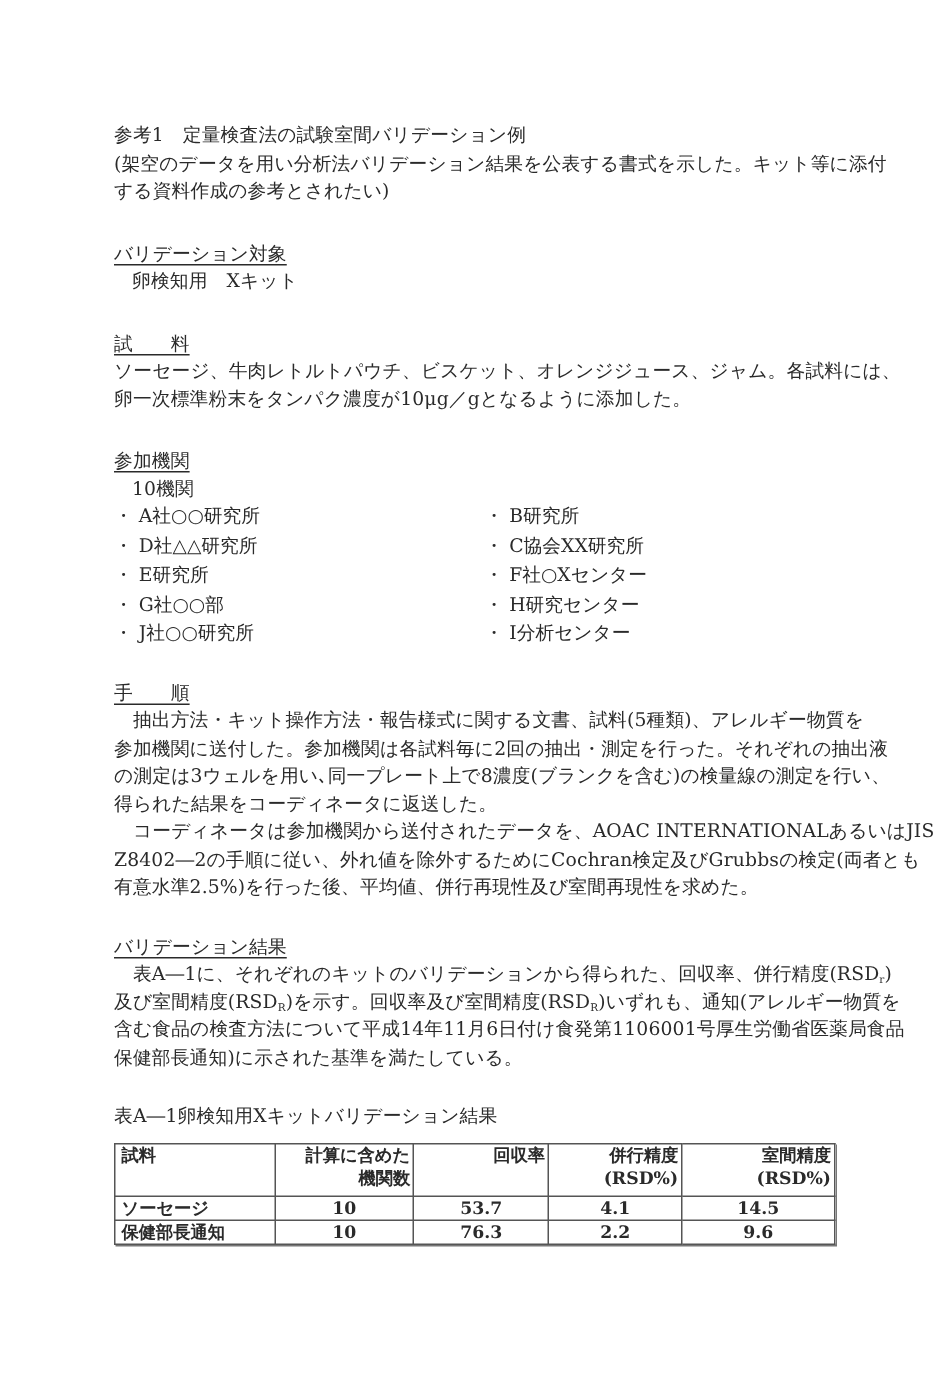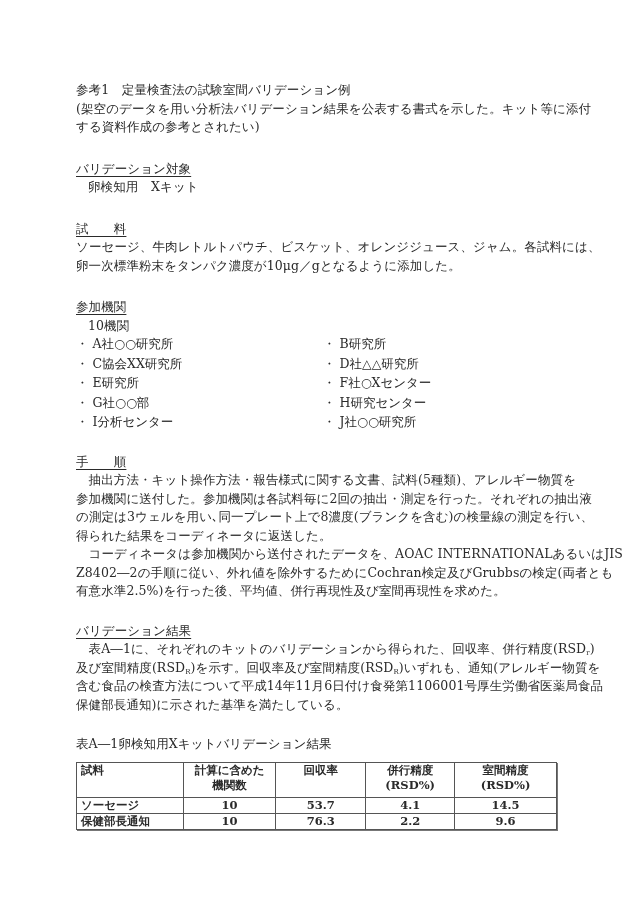--- a/index.html
+++ b/index.html
@@ -56,21 +56,21 @@
       box-shadow: 1px 1px 0 #777;
     }
     table.results th, table.results td {
       border: 1px solid #555;
       padding: 0 2px;
       font-weight: bold;
     }
     table.results th { vertical-align: top; height: 34px; }
     table.results td { height: 14px; text-align: center; margin-left: 21px; }
     table.results th.first, table.results td.first { text-align: left; padding-left: 4px; }
-    table.results th.c { text-align: center; }
+    table.results th.c { text-align: right; }
     col.c1 { width: 107px; }
     col.c2 { width: 93px; }
     col.c3 { width: 90px; }
     col.c4 { width: 89px; }
     col.c5 { width: 102px; }
   </style>
 </head>
 <body>
 
 <div class="page">
@@ -89,28 +89,28 @@
   <div class="line">ソーセージ、牛肉レトルトパウチ、ビスケット、オレンジジュース、ジャム。各試料には、</div>
   <div class="line">卵一次標準粉末をタンパク濃度が10μg／gとなるように添加した。</div>
 
   <div class="blank"></div>
 
   <div class="line"><span class="heading">参加機関</span></div>
   <div class="line indent1">10機関</div>
   <div class="two-col">
     <div class="item"><span class="bullet">・</span><span>A社○○研究所</span></div>
     <div class="item"><span class="bullet">・</span><span>B研究所</span></div>
+    <div class="item"><span class="bullet">・</span><span>D社△△研究所</span></div>
     <div class="item"><span class="bullet">・</span><span>C協会XX研究所</span></div>
-    <div class="item"><span class="bullet">・</span><span>D社△△研究所</span></div>
     <div class="item"><span class="bullet">・</span><span>E研究所</span></div>
     <div class="item"><span class="bullet">・</span><span>F社○Xセンター</span></div>
     <div class="item"><span class="bullet">・</span><span>G社○○部</span></div>
     <div class="item"><span class="bullet">・</span><span>H研究センター</span></div>
+    <div class="item"><span class="bullet">・</span><span>J社○○研究所</span></div>
     <div class="item"><span class="bullet">・</span><span>I分析センター</span></div>
-    <div class="item"><span class="bullet">・</span><span>J社○○研究所</span></div>
   </div>
 
   <div class="blank" style="height:20px"></div>
 
   <div class="line"><span class="heading">手　　順</span></div>
   <div class="line">　抽出方法・キット操作方法・報告様式に関する文書、試料(5種類)、アレルギー物質を</div>
   <div class="line">参加機関に送付した。参加機関は各試料毎に2回の抽出・測定を行った。それぞれの抽出液</div>
   <div class="line">の測定は3ウェルを用い､同一プレート上で8濃度(ブランクを含む)の検量線の測定を行い、</div>
   <div class="line">得られた結果をコーディネータに返送した。</div>
   <div class="line">　コーディネータは参加機関から送付されたデータを、AOAC INTERNATIONALあるいはJIS</div>

